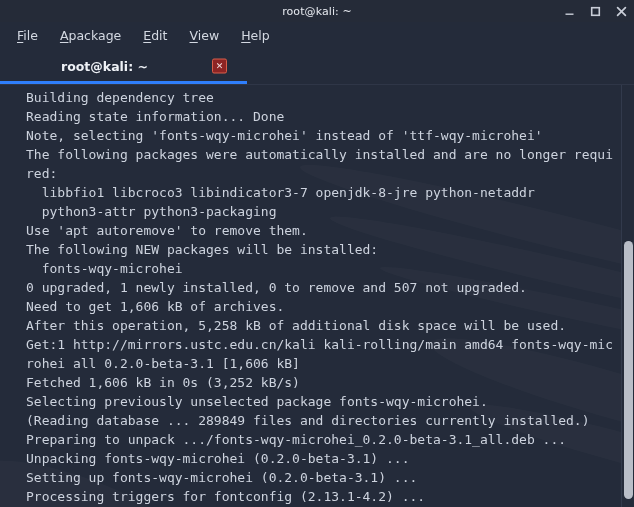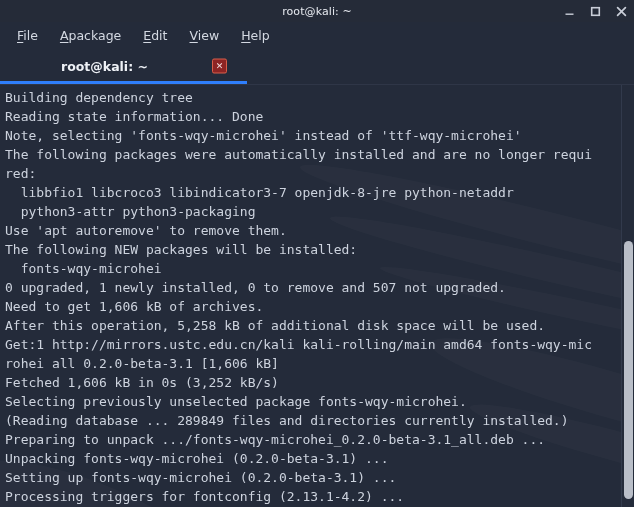--- a/index.html
+++ b/index.html
@@ -166,20 +166,21 @@
   .terminal {
     position: relative;
     flex: 1;
     padding: 3px 0 0 5px;
     overflow: hidden;
     font-family: "DejaVu Sans Mono", monospace;
     font-size: 13px;
     line-height: 19px;
     color: #cdd3de;
     white-space: pre;
+    margin-left: 21px;
   }
   .tline {
     height: 19px;
     white-space: pre;
   }
 
   
   .scrollbar {
     position: relative;
     width: 13px;

